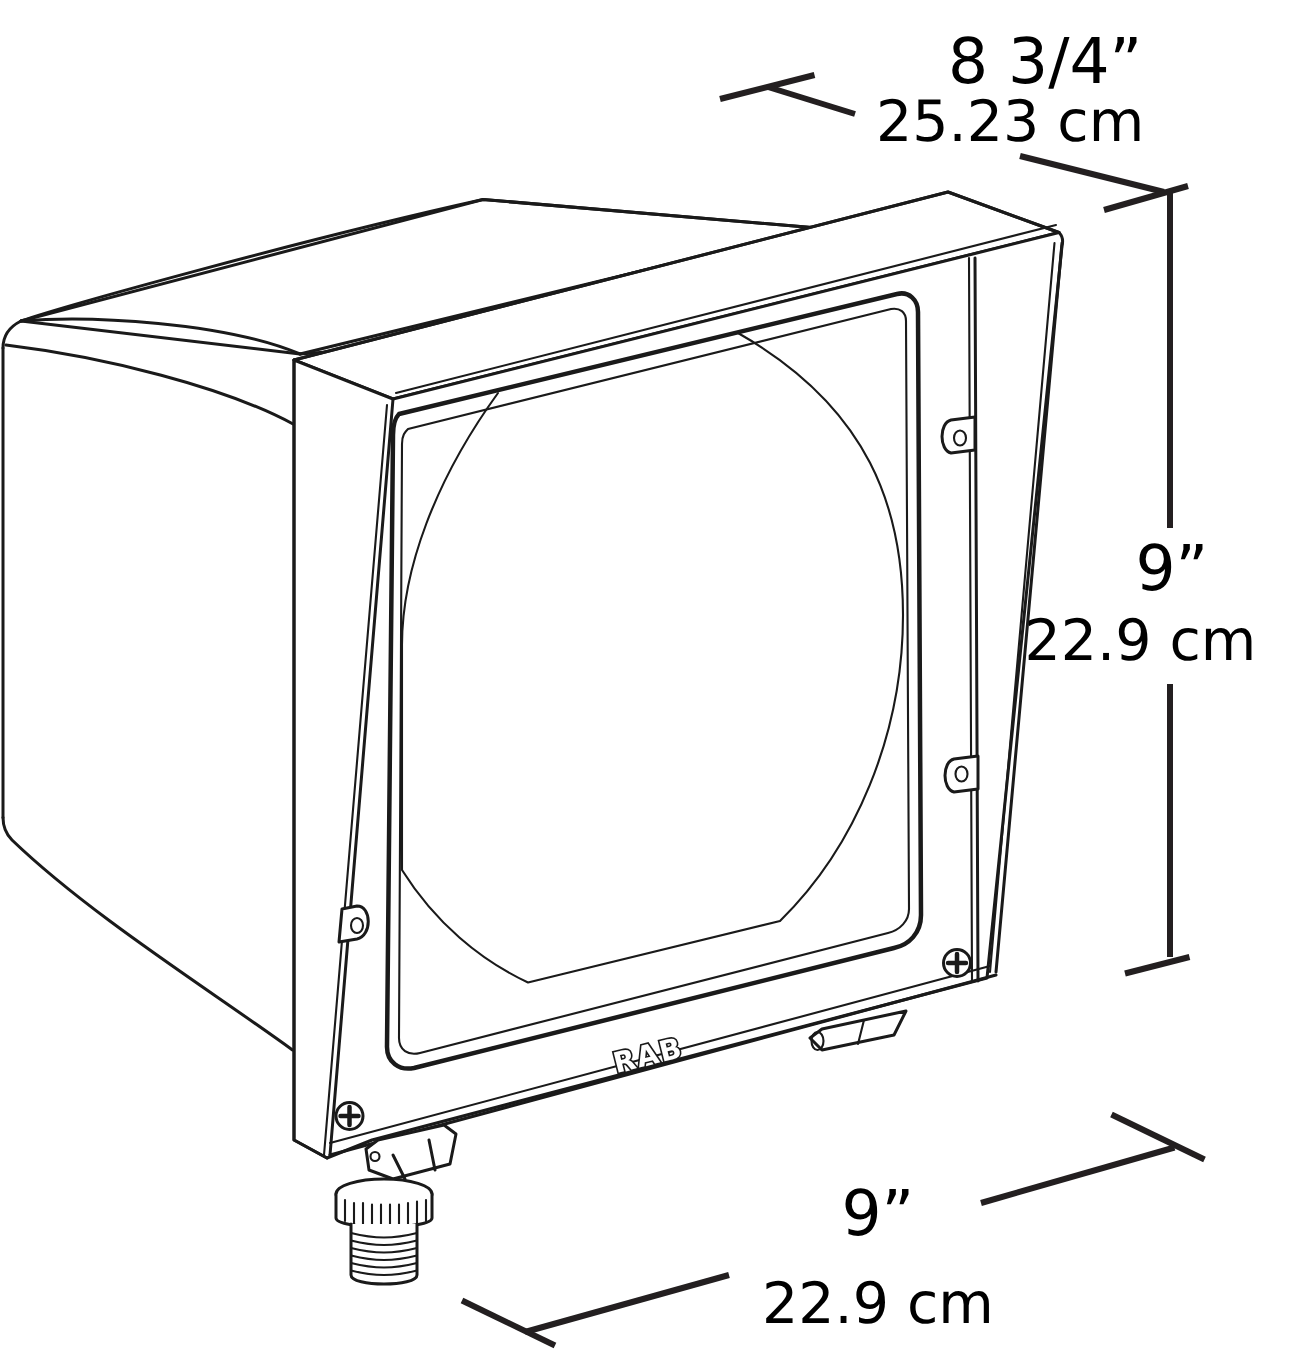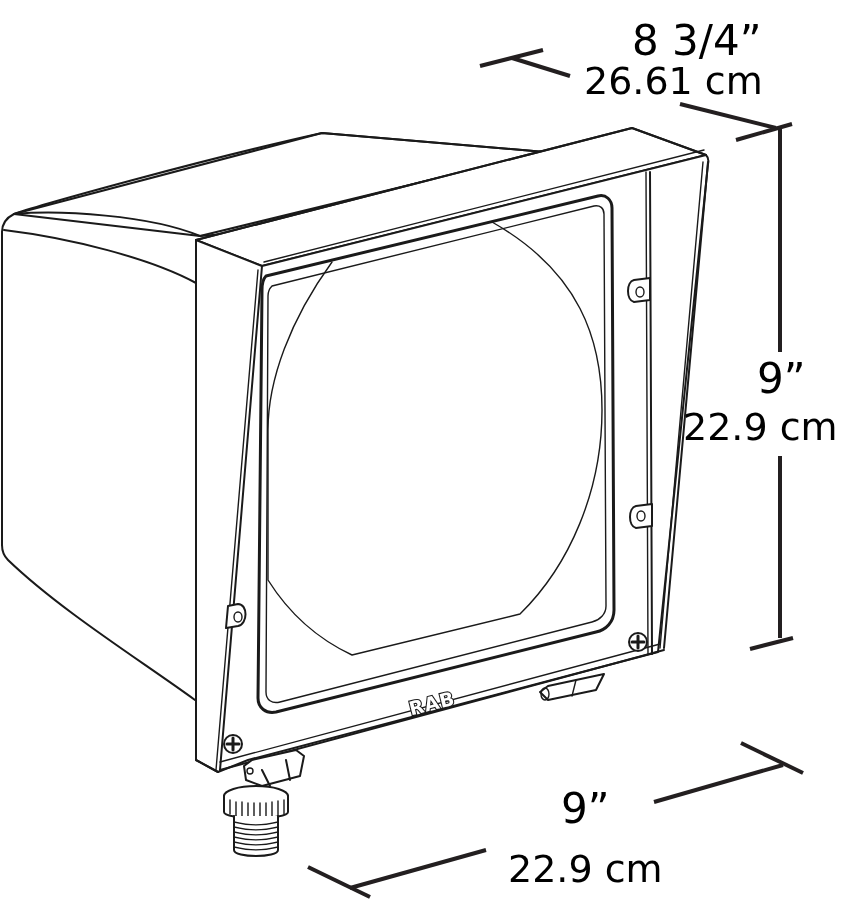--- a/index.html
+++ b/index.html
@@ -164,19 +164,19 @@
   </g>
   <g>
     <path class="dimln" d="M741,743 L803,773"></path>
     <path class="dimln" d="M654,802 L783,765"></path>
     <path class="dimln" d="M308,867 L370,897"></path>
     <path class="dimln" d="M350,888 L486,850"></path>
   </g>
 </svg>
 
 <div class="lbl dim-inch" style="left:632px; top:20px;">8 3/4”</div>
-<div class="lbl dim-cm" style="left:584px; top:62px;">26.61 cm</div>
+<div class="lbl dim-cm" style="left:584px; top:62px;">25.23 cm</div>
 
 <div class="lbl dim-inch" style="left:757px; top:358px;">9”</div>
 <div class="lbl dim-cm" style="left:683px; top:408px;">22.9 cm</div>
 
 <div class="lbl dim-inch" style="left:561px; top:788px;">9”</div>
 <div class="lbl dim-cm" style="left:508px; top:850px;">22.9 cm</div>
 
 </body></html>

